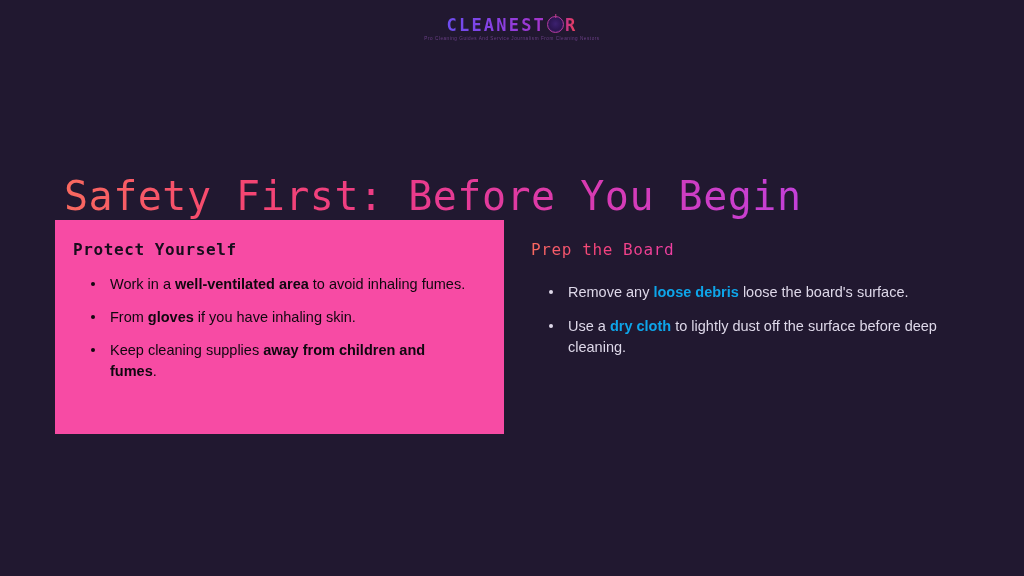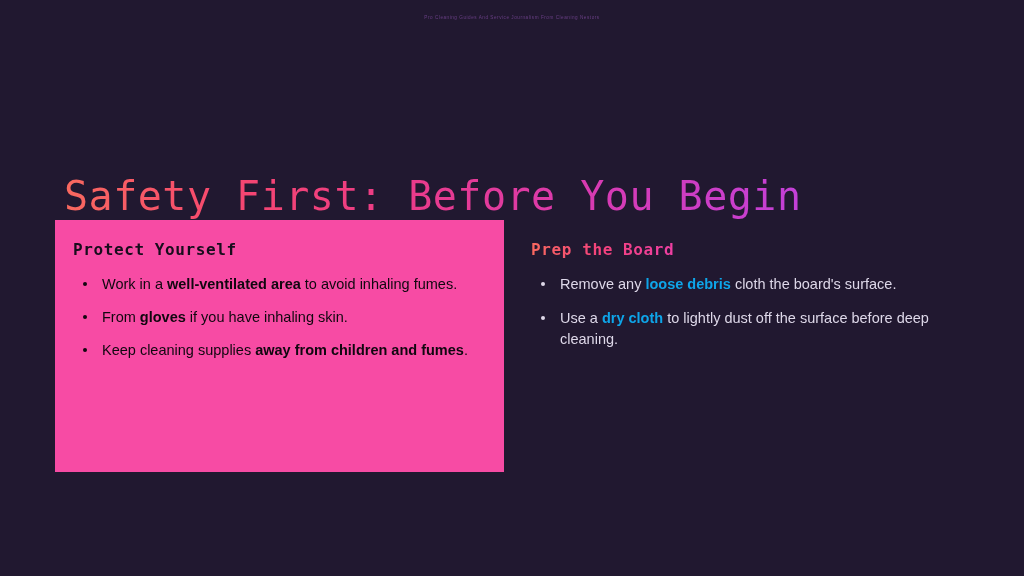--- a/index.html
+++ b/index.html
@@ -106,36 +106,36 @@
     width: 1024px;
     height: 230px;
   }
 
   
   .card-left {
     position: absolute;
     left: 55px;
     top: 0;
     width: 449px;
-    height: 252px;
+    height: 214px;
     background: #f74ba4;
     box-sizing: border-box;
     padding: 20px 26px 12px 18px;
   }
   .card-heading {
     font-family: "DejaVu Sans Mono", monospace;
     font-size: 16px;
     font-weight: bold;
     letter-spacing: 0.6px;
     color: #170d1c;
     margin: 0 0 14px 0;
     line-height: 20px;
   }
   ul.bullets {
-    margin: 0;
+    margin: 8px;
     padding: 0;
     list-style: none;
   }
   ul.bullets li {
     position: relative;
     padding-left: 29px;
     margin-bottom: 12px;
     font-size: 14.5px;
     line-height: 21px;
   }
@@ -158,21 +158,21 @@
     position: absolute;
     left: 515px;
     top: 0;
     width: 470px;
     padding: 20px 0 0 16px;
     box-sizing: border-box;
   }
   .col-heading {
     font-family: "DejaVu Sans Mono", monospace;
     font-size: 16px;
-    font-weight: bold;
+    font-weight: normal;
     letter-spacing: 0.6px;
     margin: 0 8px 14px 0;
     line-height: 20px;
     background: linear-gradient(90deg, #f9695f 0%, #f4427c 48%, #ee3fa3 100%);
     -webkit-background-clip: text;
     background-clip: text;
     color: transparent;
     display: inline-block;
   }
   .col-right ul.bullets li {
@@ -181,37 +181,40 @@
   }
   .col-right ul.bullets li b {
     color: #0ea5e9;
     font-weight: bold;
   }
 </style>
 </head>
 <body>
 
 <div class="brand">
+  <div class="brand-wordmark">
+    <span class="wm-a">CLEANEST</span><span class="wm-badge"></span><span class="wm-b">R</span>
+  </div>
   <div class="brand-tagline">Pro Cleaning Guides And Service Journalism From Cleaning Nestors</div>
 </div>
 
 <h1 class="slide-title">Safety First: Before You Begin</h1>
 
 <div class="columns">
 
   <div class="card-left">
     <div class="card-heading">Protect Yourself</div>
     <ul class="bullets" id="left-bullets">
         <li><span>Work in a </span><b>well-ventilated area</b><span> to avoid inhaling fumes.</span></li>
         <li><span>From </span><b>gloves</b><span> if you have inhaling skin.</span></li>
         <li><span>Keep cleaning supplies </span><b>away from children and fumes</b><span>.</span></li>
       </ul>
   </div>
 
   <div class="col-right">
     <div class="col-heading">Prep the Board</div>
     <ul class="bullets" id="right-bullets">
-        <li><span>Remove any </span><b>loose debris</b><span> cloth the board's surface.</span></li>
+        <li><span>Remove any </span><b>loose debris</b><span> loose the board's surface.</span></li>
         <li><span>Use a </span><b>dry cloth</b><span> to lightly dust off the surface before deep cleaning.</span></li>
       </ul>
   </div>
 
 </div>
 
 </body></html>

